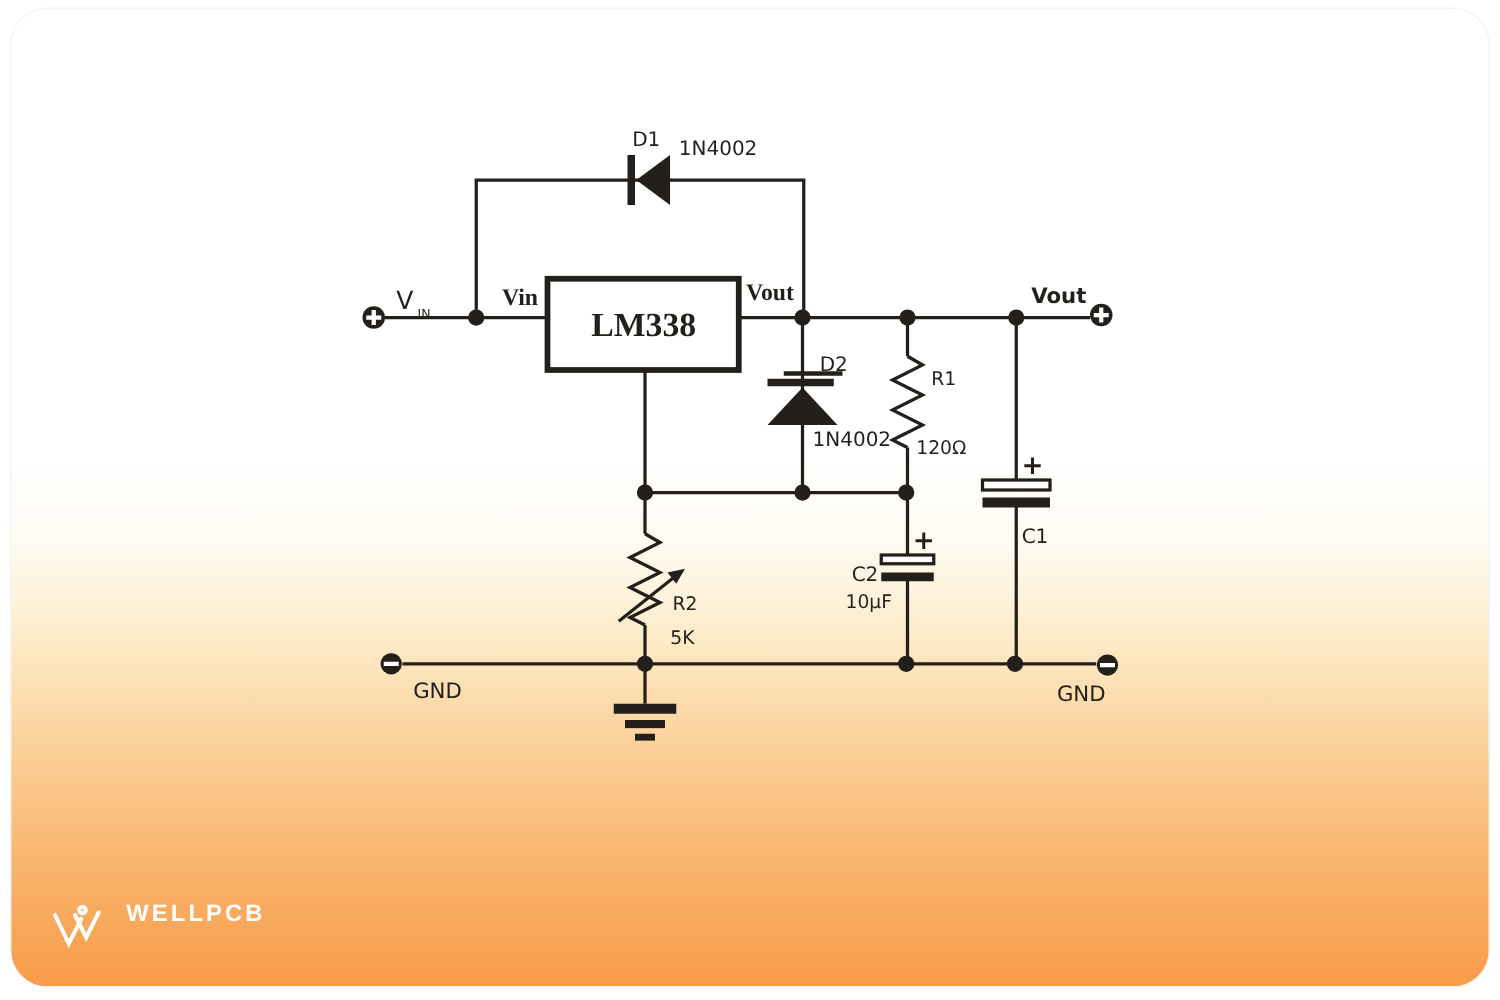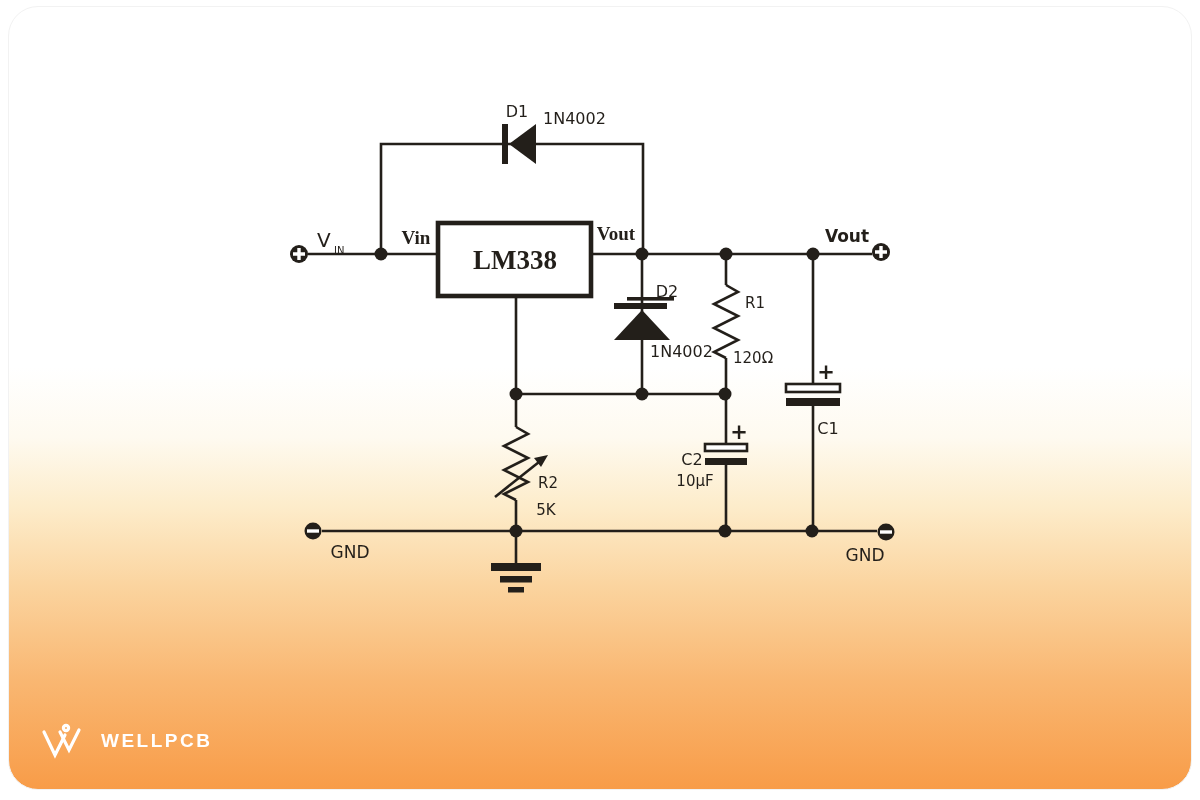--- a/index.html
+++ b/index.html
@@ -19,21 +19,21 @@
   .lbl{font-size:16px;}
   .lbl-sm{font-size:15px;}
   .lbl-md{font-size:17px;}
   .serifb{font-family:"Liberation Serif",serif;font-weight:bold;}
   .icname{font-size:27px;}
   .pin{font-size:19px;}
   .plus{font-size:21px;font-weight:bold;}
   .vmain{font-size:20px;}
   .vsub{font-size:10px;}
   .vout-r{font-size:17px;font-weight:600;}
-  .logo{position:absolute;left:30px;top:714px;display:flex;align-items:center;gap:10px;}
+  .logo{position:absolute;left:30px;top:714px;display:flex;align-items:flex-start;gap:10px;}
   .logo-text{
     color:#ffffff;font-family:"Liberation Sans",sans-serif;font-weight:bold;
     font-size:19px;letter-spacing:2.5px;
   }
 </style>
 </head>
 <body>
 
 <div class="card">
 

